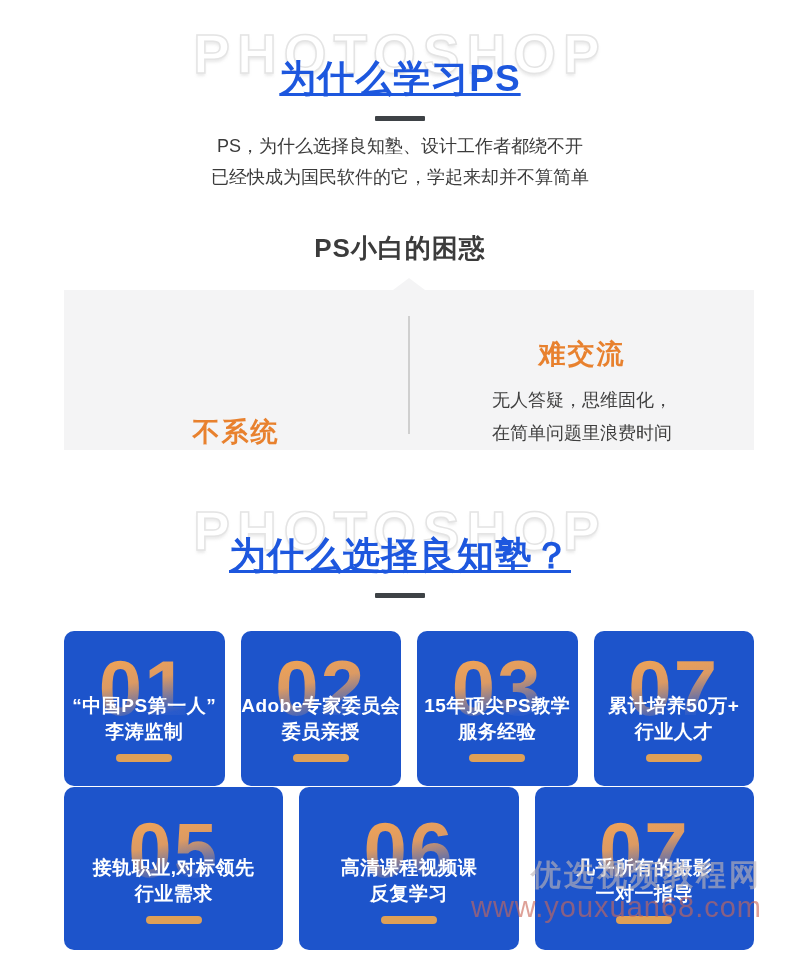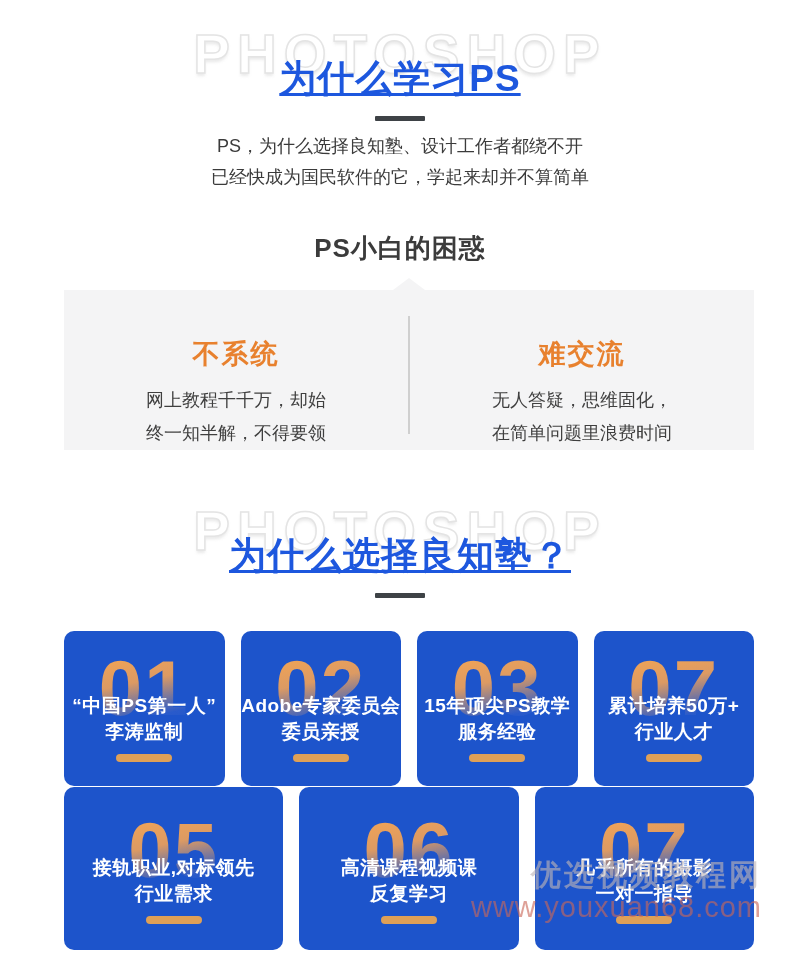--- a/index.html
+++ b/index.html
@@ -123,24 +123,20 @@
       <div>PS，为什么选择良知塾、设计工作者都绕不开</div>
       <div>已经快成为国民软件的它，学起来却并不算简单</div>
     </div>
 
     <div class="pain-title">PS小白的困惑</div>
 
     <div class="content">
       <div class="pain-panel">
         <div class="pain-col">
           <div class="pain-col-title">不系统</div>
-          <div class="pain-col-text">
-            <div>网上教程千千万，却始</div>
-            <div>终一知半解，不得要领</div>
-          </div>
         </div>
         <div class="pain-divider"></div>
         <div class="pain-divider"></div>
         <div class="pain-col">
           <div class="pain-col-title">难交流</div>
           <div class="pain-col-text">
             <div>无人答疑，思维固化，</div>
             <div>在简单问题里浪费时间</div>
           </div>
         </div>

